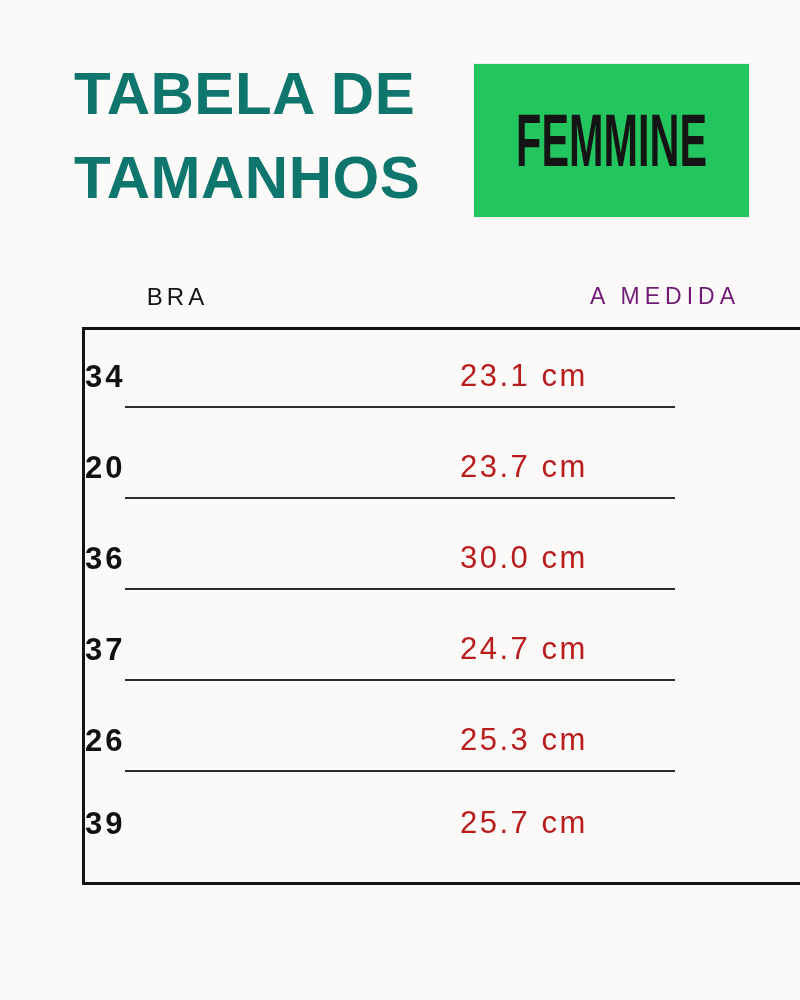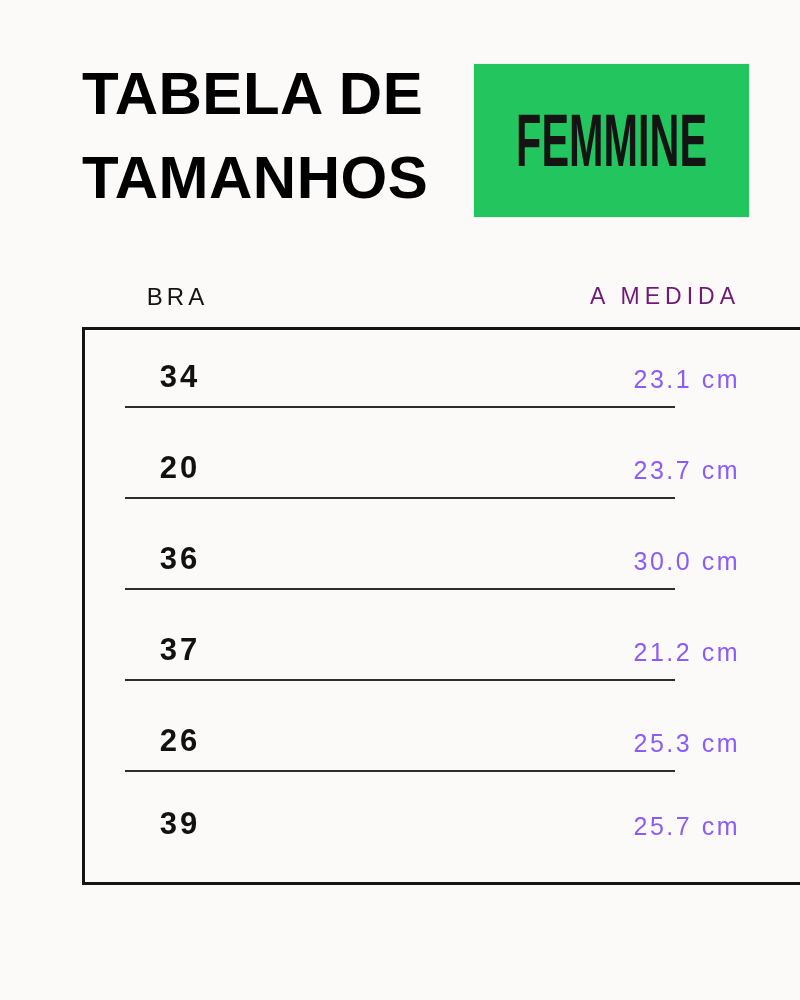--- a/index.html
+++ b/index.html
@@ -11,27 +11,27 @@
     background: #fbfaf9;
     font-family: "Liberation Sans", sans-serif;
   }
   .page {
     position: relative;
     width: 800px;
     height: 1000px;
   }
   .title {
     position: absolute;
-    left: 82px;
+    left: 74px;
     top: 52px;
     font-size: 60px;
     line-height: 84px;
     font-weight: bold;
     letter-spacing: 0.5px;
-    color: #000000;
+    color: #0f766e;
   }
   .brand-card {
     position: absolute;
     left: 473px;
     top: 63px;
     width: 277px;
     height: 155px;
     background: #22c55e;
     border: 1px solid #f0efec;
     box-sizing: border-box;
@@ -92,36 +92,35 @@
     flex: 0 0 auto;
     display: flex;
     align-items: flex-end;
     padding-bottom: 12px;
     box-sizing: border-box;
   }
   .row.first { height: 77px; }
   .row.last  { flex: 1 1 auto; height: auto; padding-bottom: 40px; }
   .size-cell {
     width: 190px;
-    text-align: center;
     font-size: 31px;
     font-weight: bold;
     letter-spacing: 3px;
     color: #111111;
   }
   .measure-cell {
     position: absolute;
     left: 375px;
     bottom: 13px;
     width: 280px;
-    text-align: right;
-    font-size: 25px;
+    text-align: left;
+    font-size: 31px;
     font-weight: 400;
     letter-spacing: 2.5px;
-    color: #8b5cf6;
+    color: #b91c1c;
   }
   .row.last .measure-cell { bottom: 41px; }
   .divider {
     position: absolute;
     bottom: -1px;
     left: 40px;
     width: 550px;
     height: 2px;
     background: #2e2e2e;
   }
@@ -160,21 +159,21 @@
     </div>
 
     <div class="row">
       <span class="size-cell">36</span>
       <span class="measure-cell">30.0 cm</span>
       <span class="divider"></span>
     </div>
 
     <div class="row">
       <span class="size-cell">37</span>
-      <span class="measure-cell">21.2 cm</span>
+      <span class="measure-cell">24.7 cm</span>
       <span class="divider"></span>
     </div>
 
     <div class="row">
       <span class="size-cell">26</span>
       <span class="measure-cell">25.3 cm</span>
       <span class="divider"></span>
     </div>
 
     <div class="row last">

